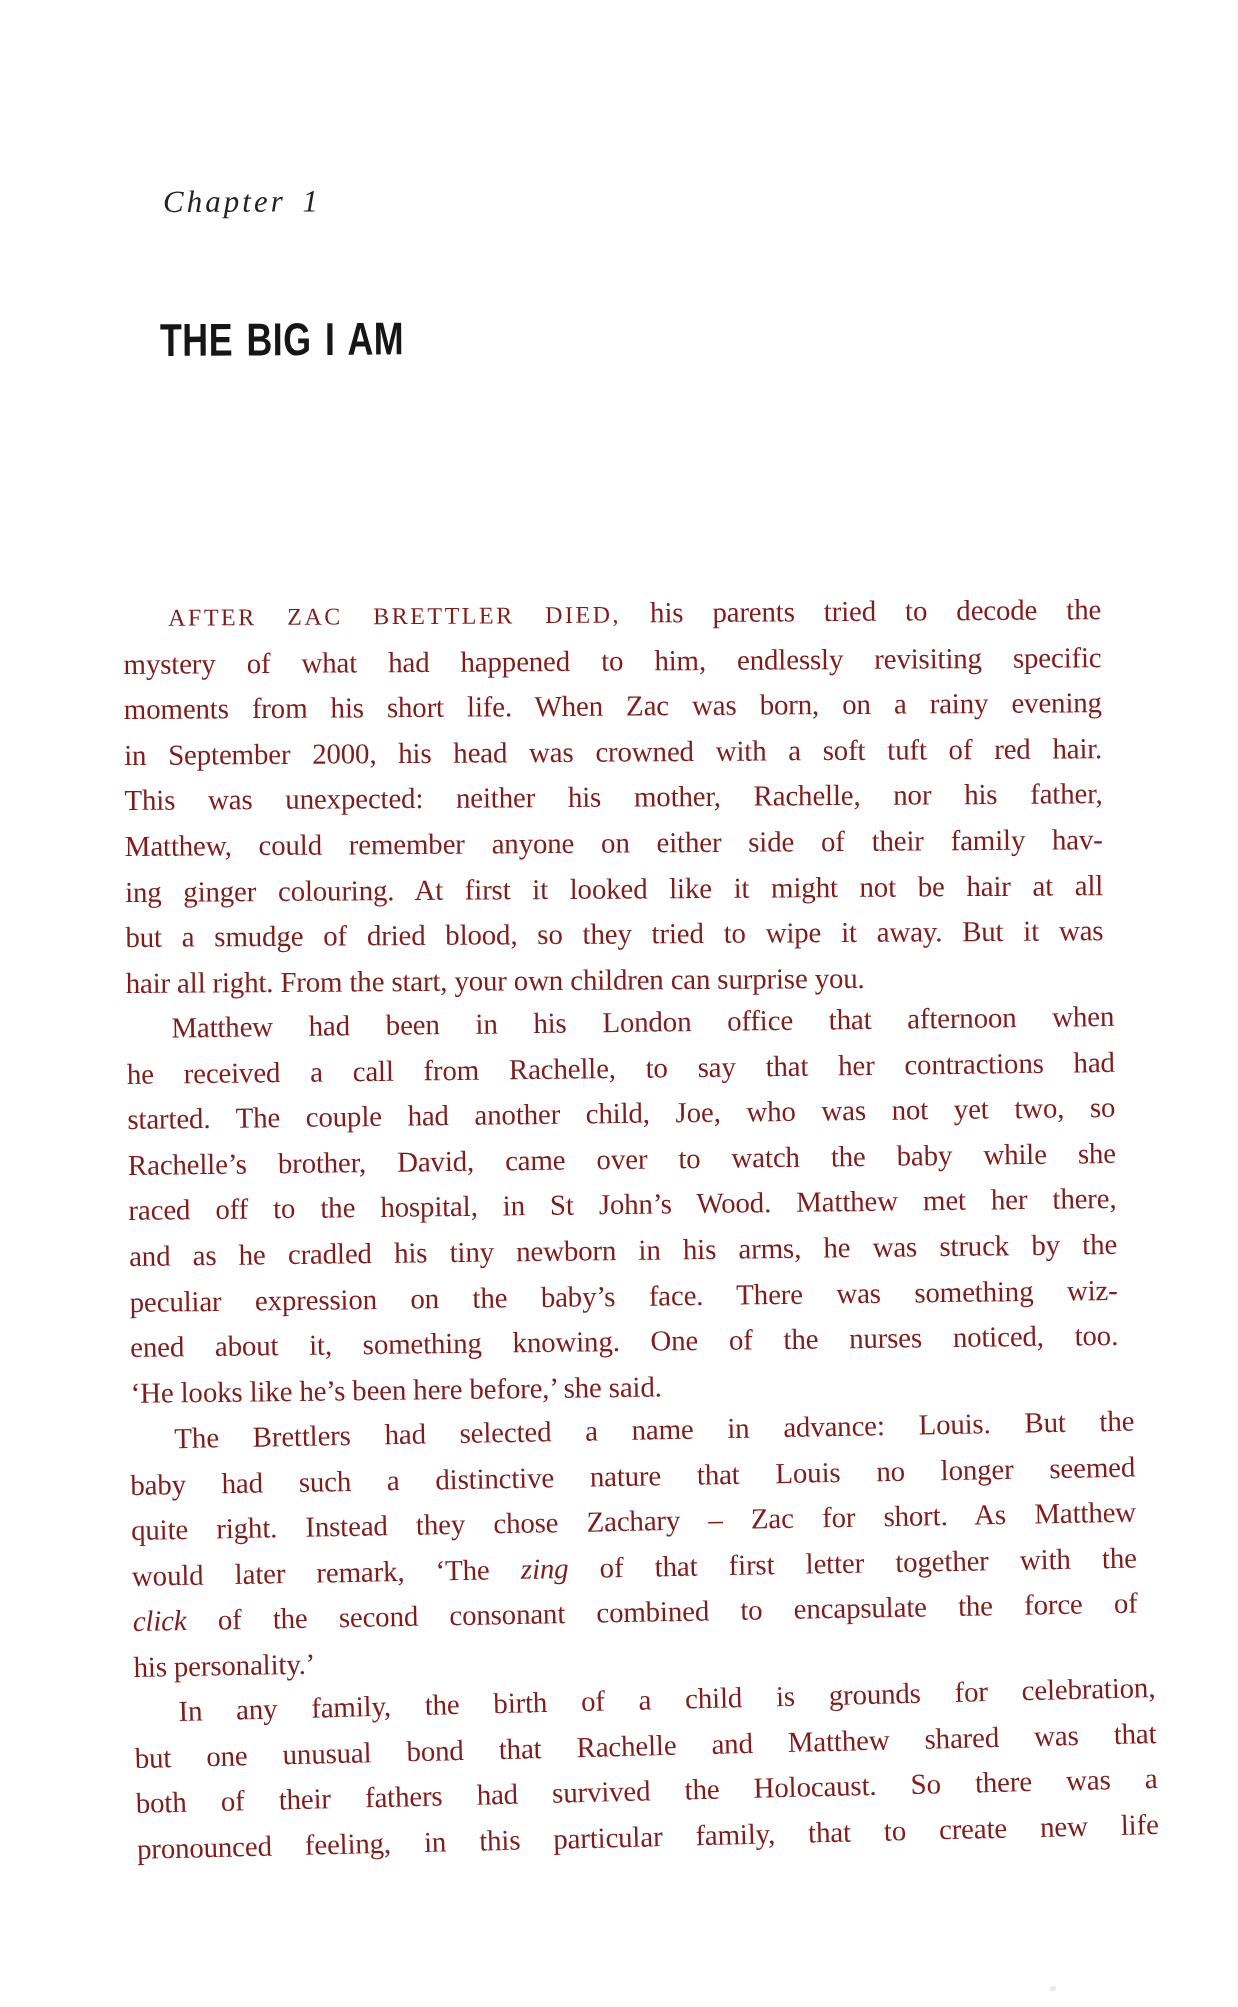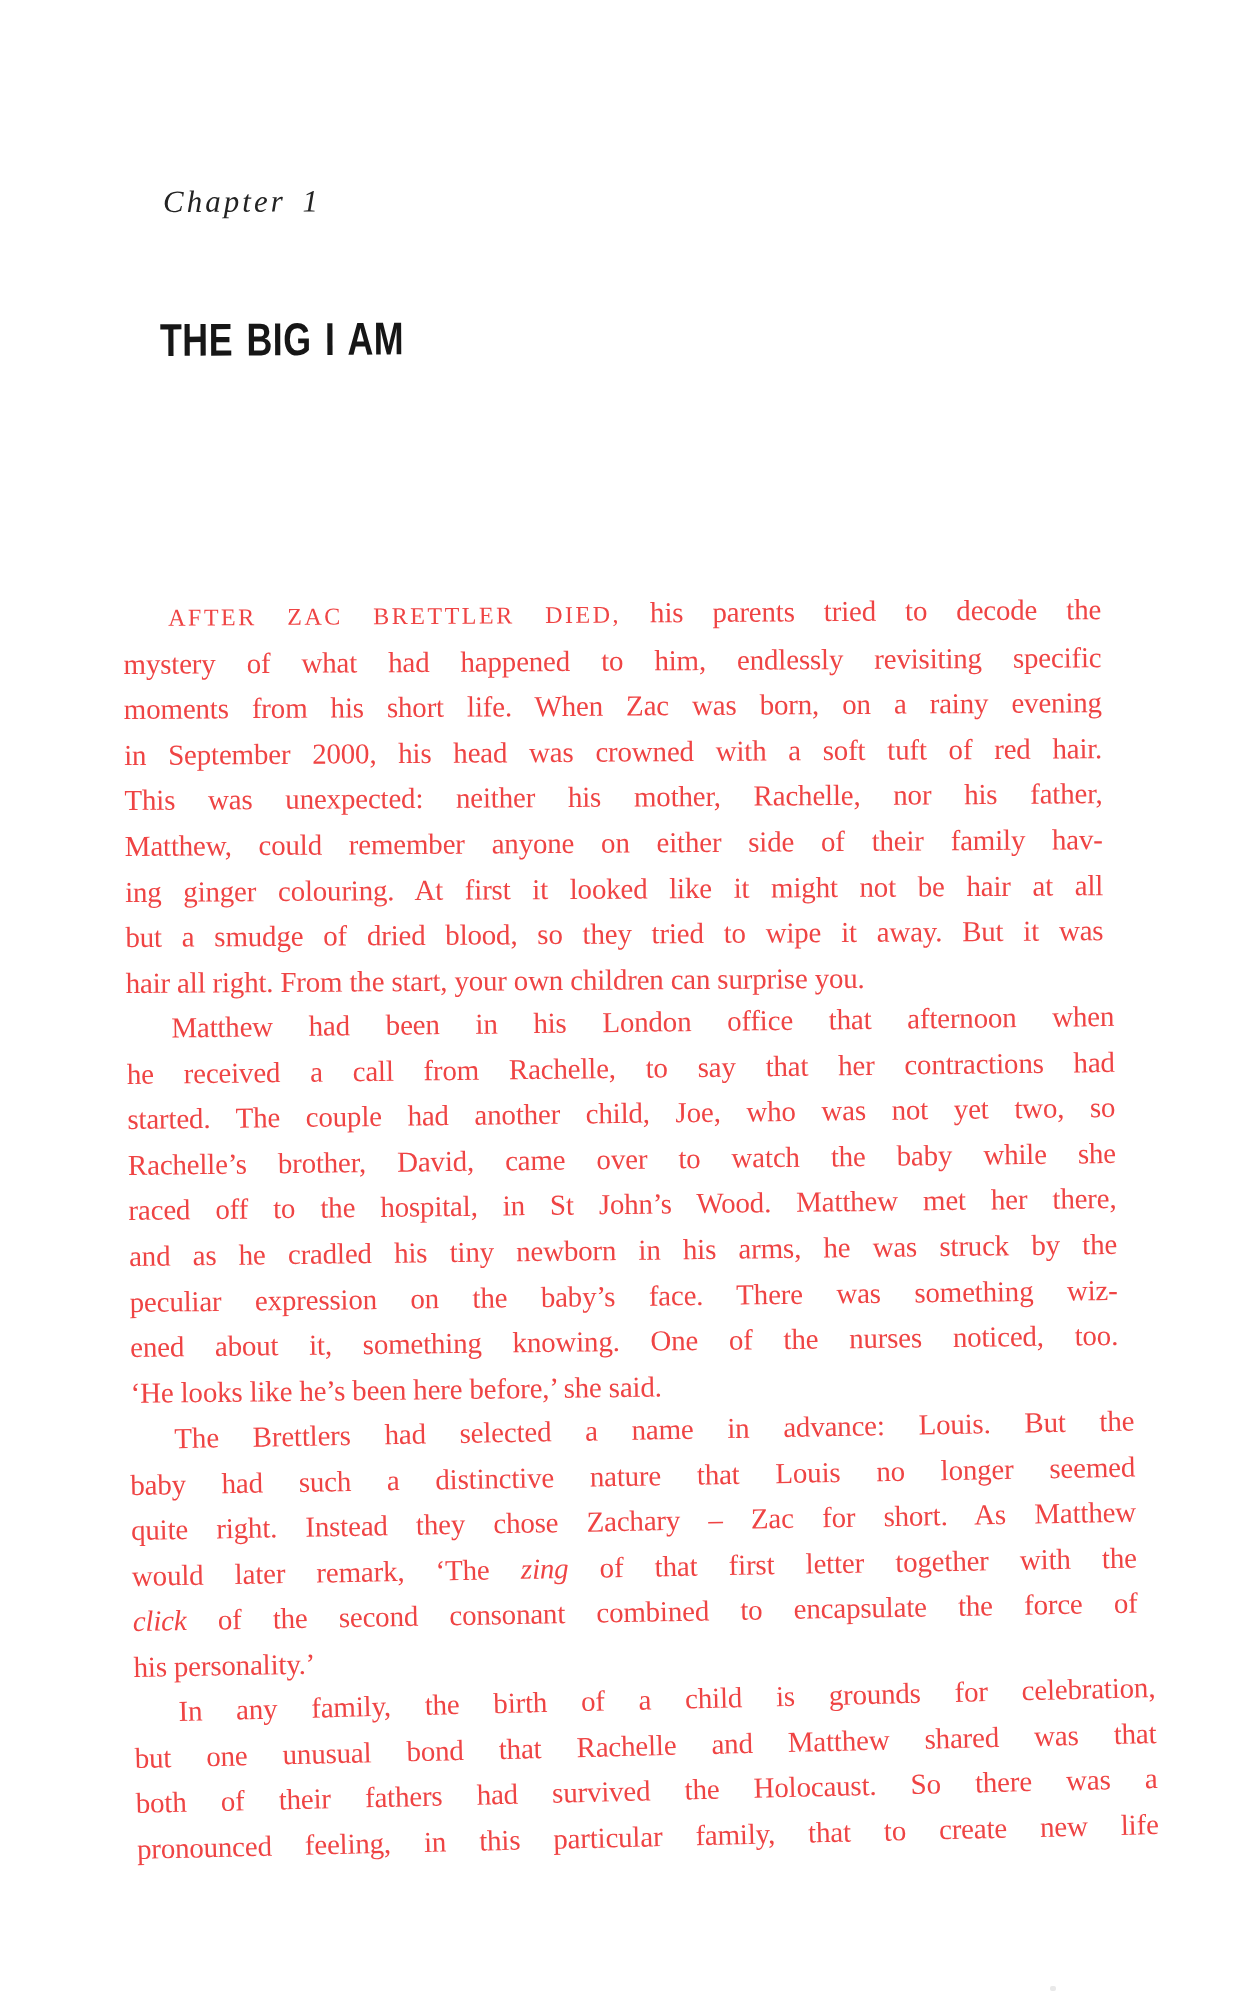--- a/index.html
+++ b/index.html
@@ -41,21 +41,21 @@
     transform-origin: 0 50%;
     white-space: nowrap;
   }
   .body-text {
     position: absolute;
     left: 123px;
     top: 553px;
     font-size: 29px;
     line-height: 45.6px;
     letter-spacing: -0.2px;
-    color: #ef4444;
+    color: #7f1d1d;
   }
   .para { transform-origin: 0 0; }
   .para.p1 { width: 978px;  transform: rotate(-0.4deg); }
   .para.p2 { width: 988px;  transform: rotate(-0.7deg);  margin-left: 3px; }
   .para.p3 { width: 1005px; transform: rotate(-1.05deg); margin-left: 6px; }
   .para.p4 { width: 1022px; transform: rotate(-1.4deg);  margin-left: 10px; }
   .ln {
     text-align: justify;
     text-align-last: justify;
   }

